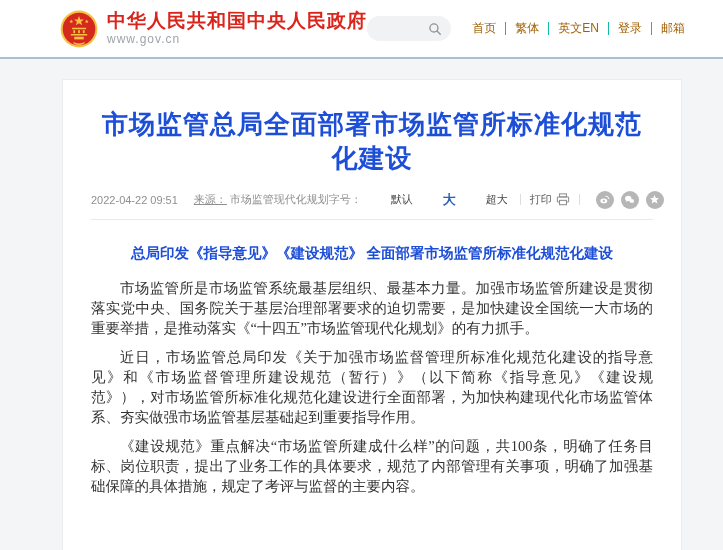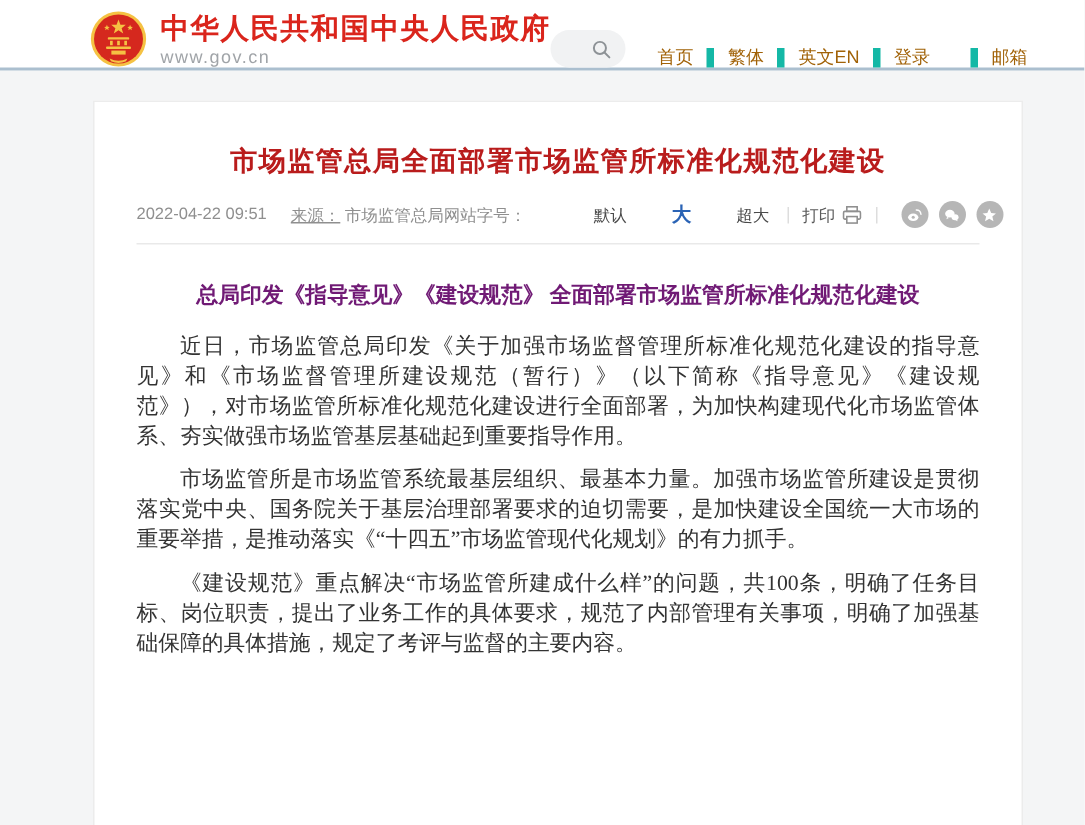--- a/index.html
+++ b/index.html
@@ -5,93 +5,93 @@
   * { box-sizing: border-box; }
   html, body {
     margin: 0; padding: 0;
     width: 723px; height: 550px;
     overflow: hidden;
     background: #f4f5f6;
     font-family: "Liberation Sans", "DejaVu Sans", sans-serif;
   }
   
   .header {
-    height: 47px;
+    height: 59px;
     background: #ffffff;
     border-bottom: 2px solid #abbfcf;
     display: flex;
-    align-items: flex-end;
+    align-items: center;
     padding: 0 38px 0 60px;
   }
   .logo { width: 38px; height: 38px; flex: 0 0 auto; margin-right: 9px; }
   .site-ident { display: flex; flex-direction: column; justify-content: center; }
   .site-title {
     color: #da251c; font-weight: bold; font-size: 19px;
     line-height: 20px; letter-spacing: 1px; white-space: nowrap;
   }
   .site-url { color: #a0a4a8; font-size: 12px; letter-spacing: 1px; margin-top: 1px; }
   .search-pill {
     margin-left: auto;
     width: 130px; height: 25px;
     background: #f1f2f3;
     border-radius: 13px;
     display: flex; align-items: center; justify-content: flex-end;
     padding-right: 9px;
     cursor: text;
   }
   .nav { display: flex; align-items: center; margin-left: 12px; font-size: 12px; color: #a16207; white-space: nowrap; }
   .nav-item { padding: 0 9px; cursor: pointer; line-height: 13px; }
-  .nav-item + .nav-item { border-left: 5px solid #14b8a6; }
-  .nav-item:last-child { padding-right: 0; margin-left: 18px; }
+  .nav-item + .nav-item { border-left: 1px solid #14b8a6; }
+  .nav-item:last-child { padding-right: 0; }
 
   
   .card {
     width: 620px;
     margin: 20px 41px 0 62px;
     background: #ffffff;
     border: 1px solid #ececec;
     height: 500px;
   }
   .article-title {
     text-align: center;
-    font-size: 18px;
+    font-size: 26px;
     font-weight: bold;
-    color: #b91c1c;
+    color: #1d4ed8;
     letter-spacing: 1px;
     margin: 28px 30px 15px;
     line-height: 1.3;
   }
   .meta-row {
     display: flex; justify-content: space-between; align-items: center;
     margin: 0 28px; padding-bottom: 10px;
     font-size: 11px; color: #8f8f8f; white-space: nowrap;
   }
   .meta-left { display: flex; align-items: center; }
   .meta-date { margin-right: 16px; }
   .meta-source-label { margin-right: 3px; text-decoration: underline; }
   .meta-right { display: flex; align-items: center; }
-  .fs-label { margin-right: 18px; font-family: Liberation Serif, serif; }
+  .fs-label { margin-right: 2px; font-family: Liberation Serif, serif; }
   .fs-option { color: #4a4a4a; margin: 0 3px; cursor: pointer; padding-left: 24px; }
   .fs-option.active { color: #2a63b5; font-weight: bold; font-size: 13px; }
   .meta-divider { width: 1px; height: 11px; background: #dddddd; margin: 0 9px; }
   .print-btn { display: flex; align-items: center; color: #5a5a5a; cursor: pointer; }
   .print-btn svg { margin-left: 4px; }
   .share-circle {
     width: 18px; height: 18px; border-radius: 50%;
     background: #b6b6b6;
     display: flex; align-items: center; justify-content: center;
     margin-left: 7px; cursor: pointer;
     color: #ffffff; font-size: 10px; line-height: 1;
   }
   .content-divider { border-top: 1px solid #e9e9e9; margin: 0 28px; }
 
   .article-body { padding: 24px 28px 26px; }
   .subtitle {
     text-align: center;
-    color: #701a75;
+    color: #1d4ed8;
     font-weight: bold;
     font-size: 14.5px;
     font-family: "Liberation Serif", "DejaVu Serif", serif;
     margin: 0 0 15px;
   }
   .body-para {
     font-family: "Liberation Serif", "DejaVu Serif", serif;
     font-size: 14.5px;
     line-height: 1.38;
     color: #333333;
@@ -139,21 +139,21 @@
   </div>
 </div>
 
 <div class="card">
   <h1 class="article-title">市场监管总局全面部署市场监管所标准化规范化建设</h1>
 
   <div class="meta-row">
     <div class="meta-left">
       <span class="meta-date">2022-04-22 09:51</span>
       <span class="meta-source-label">来源：</span>
-      <span class="meta-source">市场监管总局网站</span>
+      <span class="meta-source">市场监管现代化规划</span>
     </div>
     <div class="meta-right">
       <span class="fs-label">字号：</span>
       <span class="fs-option">默认</span>
       <span class="fs-option active">大</span>
       <span class="fs-option">超大</span>
       <span class="meta-divider"></span>
       <span class="print-btn">
         <span>打印</span>
         <svg width="14" height="13" viewBox="0 0 16 15">
@@ -184,18 +184,18 @@
         </svg>
       </span>
     </div>
   </div>
 
   <div class="content-divider"></div>
 
   <div class="article-body">
     <p class="subtitle">总局印发《指导意见》《建设规范》 全面部署市场监管所标准化规范化建设</p>
     <div>
+        <p class="body-para">市场监管所是市场监管系统最基层组织、最基本力量。加强市场监管所建设是贯彻落实党中央、国务院关于基层治理部署要求的迫切需要，是加快建设全国统一大市场的重要举措，是推动落实《“十四五”市场监管现代化规划》的有力抓手。</p>
         <p class="body-para">近日，市场监管总局印发《关于加强市场监督管理所标准化规范化建设的指导意见》和《市场监督管理所建设规范（暂行）》（以下简称《指导意见》《建设规范》），对市场监管所标准化规范化建设进行全面部署，为加快构建现代化市场监管体系、夯实做强市场监管基层基础起到重要指导作用。</p>
-        <p class="body-para">市场监管所是市场监管系统最基层组织、最基本力量。加强市场监管所建设是贯彻落实党中央、国务院关于基层治理部署要求的迫切需要，是加快建设全国统一大市场的重要举措，是推动落实《“十四五”市场监管现代化规划》的有力抓手。</p>
         <p class="body-para">《建设规范》重点解决“市场监管所建成什么样”的问题，共100条，明确了任务目标、岗位职责，提出了业务工作的具体要求，规范了内部管理有关事项，明确了加强基础保障的具体措施，规定了考评与监督的主要内容。</p>
       </div>
   </div>
 </div>
 
 </body></html>

